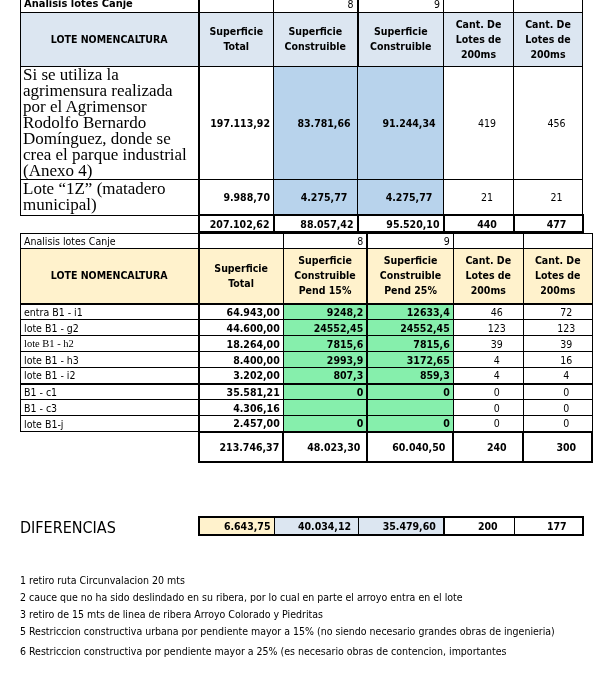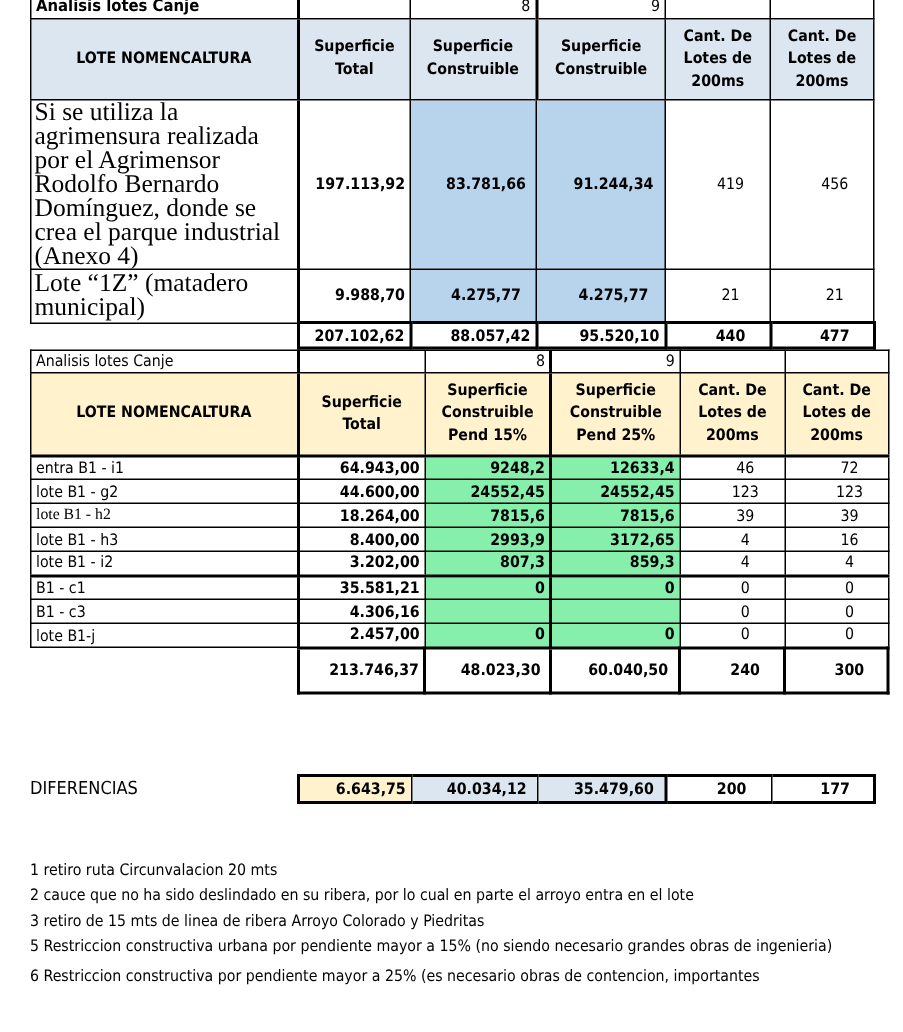--- a/index.html
+++ b/index.html
@@ -14,21 +14,21 @@
   .hdr-blue { background:#dce6f1; }
   .hdr-yel { background:#fff2cc; }
   .blue { background:#b8d3ec; }
   .yel { background:#86efac; }
   .lightyel { background:#fff2cc; }
   .lightblue { background:#dce6f1; }
   .serif { font-family:"Liberation Serif","DejaVu Serif",serif; font-size:17px; white-space:normal; line-height:16px; padding:0 2px; }
   .hdr td { white-space:normal; text-align:center; font-weight:bold; line-height:15px; font-size:10.5px; }
   .notes { position:absolute; left:20px; top:572px; font-size:10.5px; line-height:17px; width:575px; }
   .notes div { white-space:normal; }
-  .diff-label { position:absolute; left:20px; top:518px; font-size:12px; }
+  .diff-label { position:absolute; left:20px; top:518px; font-size:16px; }
 </style>
 </head>
 <body>
 
 <table style="top:-4px;">
   <colgroup>
       <col class="c1">
       <col class="c2">
       <col class="c3">
       <col class="c4">

